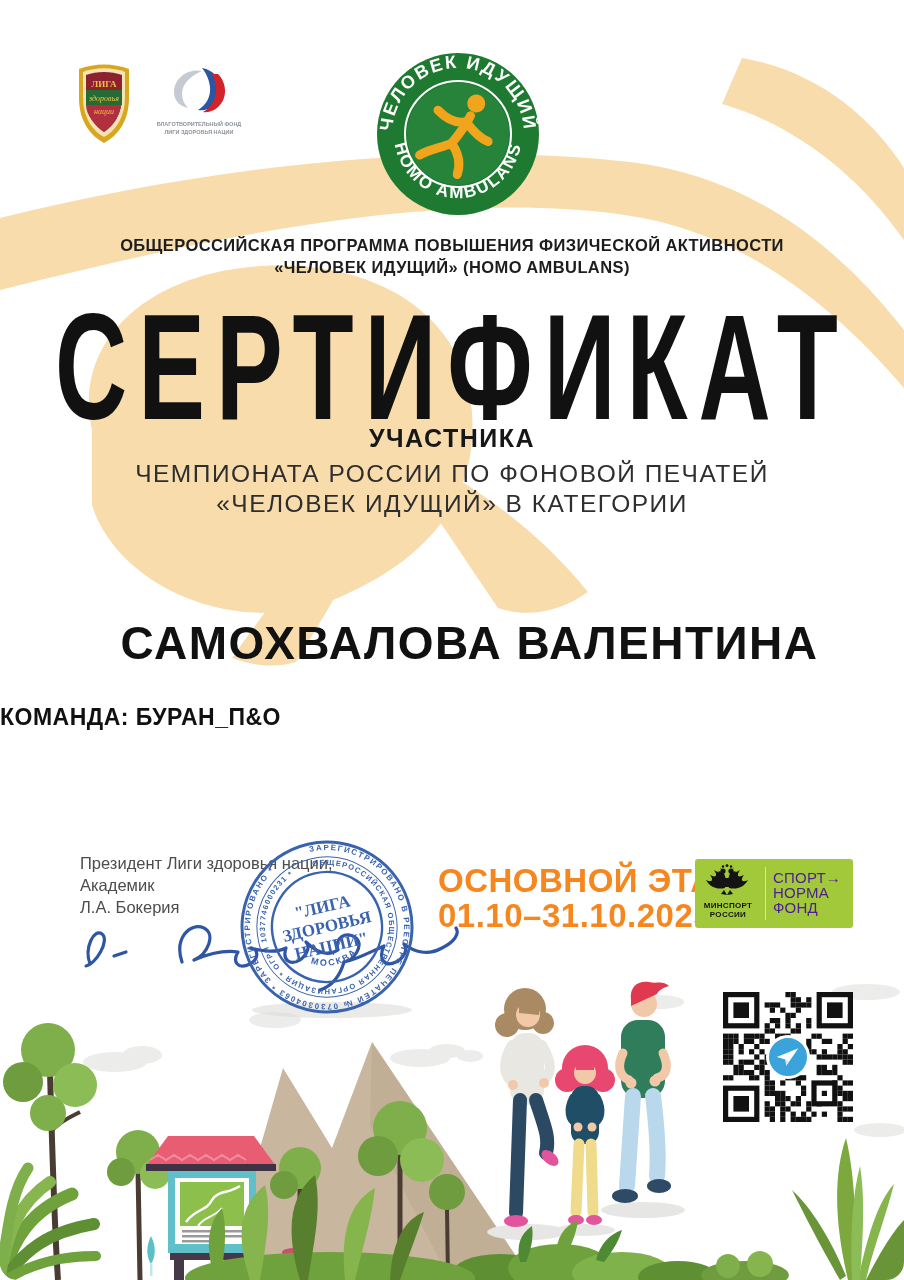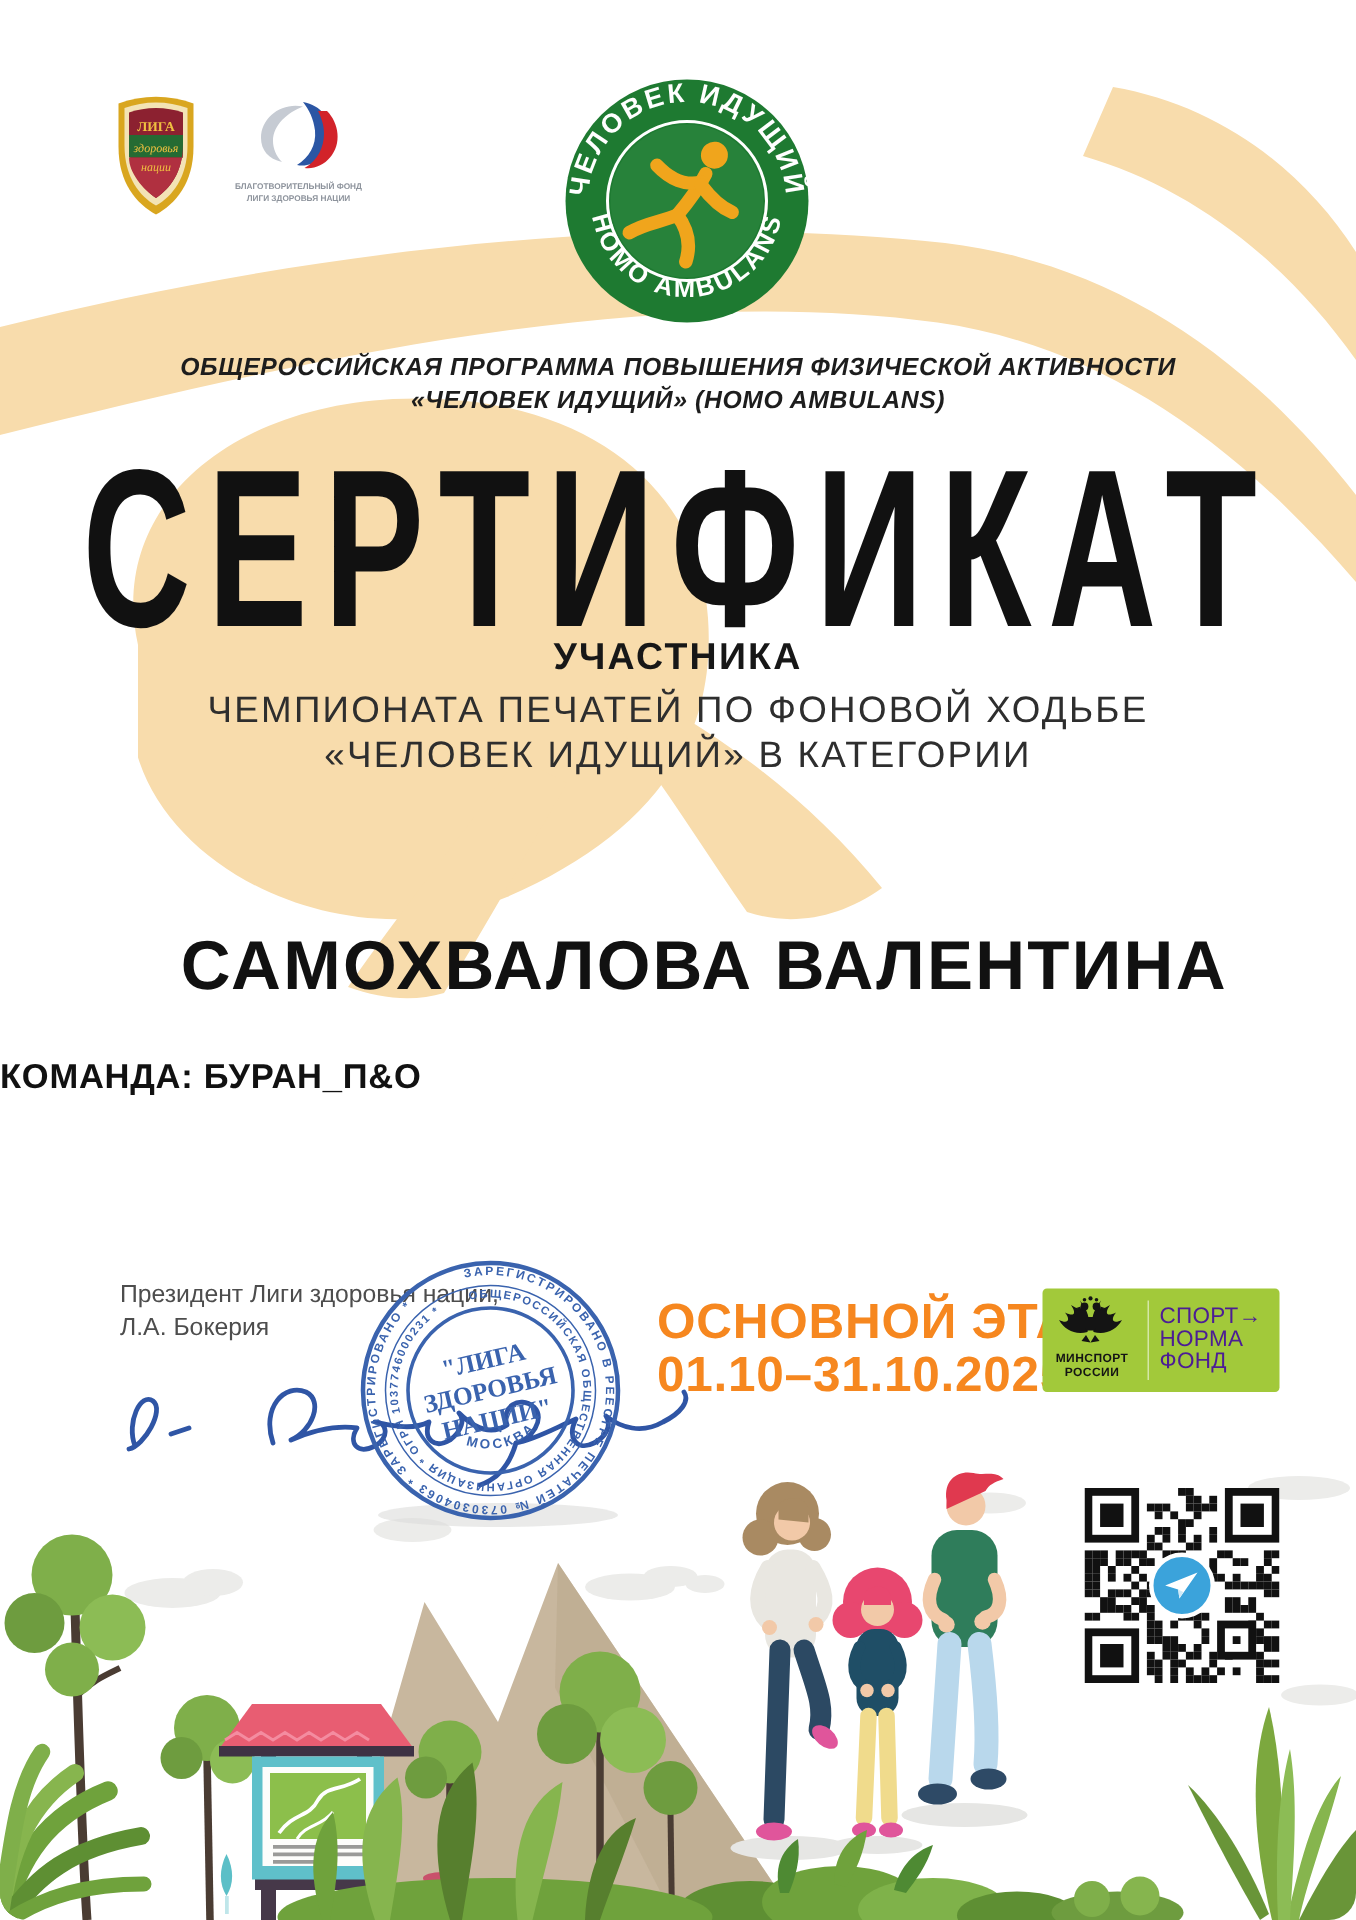--- a/index.html
+++ b/index.html
@@ -7,21 +7,21 @@
         font-family:"Liberation Sans", sans-serif;border-radius:18px;}
   .abs{position:absolute;}
   
   #swoosh{position:absolute;left:0;top:0;z-index:0;}
   
   .badge-league{left:76px;top:62px;width:56px;height:84px;z-index:2;}
   .fund-logo{left:140px;top:66px;width:118px;height:84px;z-index:2;}
   .main-logo{left:374px;top:50px;width:168px;height:168px;z-index:2;}
   
   .program{left:0;right:0;top:234px;text-align:center;z-index:2;color:#1d1d1d;
-           font-weight:bold;font-size:16.5px;line-height:22px;letter-spacing:.4px;font-style:italic;}
+           font-weight:bold;font-size:16.5px;line-height:22px;letter-spacing:.4px;}
   
   .title{left:0;right:0;top:291px;text-align:center;z-index:2;color:#111;
          font-weight:800;font-size:100px;letter-spacing:11px;line-height:100px;
          transform:scaleY(1.5);transform-origin:top center;white-space:nowrap;}
   .subtitle{left:0;right:0;top:424px;text-align:center;z-index:2;color:#171717;
             font-weight:bold;font-size:25px;letter-spacing:1.5px;}
   .category{left:0;right:0;top:459px;text-align:center;z-index:2;color:#2e2e2e;
             font-size:24.5px;line-height:30px;letter-spacing:1.5px;font-weight:400;}
   .name{left:0;right:0;top:616px;text-align:center;z-index:2;color:#111;
         font-weight:bold;font-size:46px;letter-spacing:1.5px;margin-left:35px;}
@@ -120,29 +120,30 @@
 
   <div class="abs program">
     <div>ОБЩЕРОССИЙСКАЯ ПРОГРАММА ПОВЫШЕНИЯ ФИЗИЧЕСКОЙ АКТИВНОСТИ</div>
     <div>«ЧЕЛОВЕК ИДУЩИЙ» (HOMO AMBULANS)</div>
   </div>
 
   <div class="abs title">СЕРТИФИКАТ</div>
   <div class="abs subtitle">УЧАСТНИКА</div>
 
   <div class="abs category">
-    <div>ЧЕМПИОНАТА ПЕЧАТЕЙ ПО ФОНОВОЙ ХОДЬБЕ</div>
+    <div>ЧЕМПИОНАТА РОССИИ ПО ФОНОВОЙ ПЕЧАТЕЙ</div>
     <div>«ЧЕЛОВЕК ИДУЩИЙ» В КАТЕГОРИИ</div>
   </div>
 
   <div class="abs name">САМОХВАЛОВА ВАЛЕНТИНА</div>
   <div class="abs team">КОМАНДА: БУРАН_П&amp;О</div>
 
   <div class="abs signatory">
     <div>Президент Лиги здоровья нации,</div>
+    <div>Академик</div>
     <div>Л.А. Бокерия</div>
   </div>
 
   <svg class="abs signature-svg" width="470" height="110" viewBox="0 0 470 110">
     <g stroke="#2F55A5" stroke-width="3.2" fill="none" stroke-linecap="round" stroke-linejoin="round">
       <path d="M28,76 C22,60 32,40 40,46 C48,52 34,76 24,78"></path>
       <path d="M52,68 l12,-4"></path>
       <path d="M120,74 C112,50 128,34 142,40 C154,46 146,66 132,72 C146,66 162,62 176,64 C170,74 176,82 188,76 C198,70 196,60 188,60 C198,62 212,66 224,60 C220,72 228,78 238,72 C246,66 248,58 244,54 C252,62 264,70 276,62 C272,50 284,42 294,50 C302,58 292,72 282,74 C294,72 308,64 322,58 C316,70 322,80 334,74 C342,70 346,62 342,56 C352,64 366,68 380,60 C392,54 398,46 394,40"></path>
       <path d="M282,74 C278,88 270,98 258,102"></path>
     </g>

